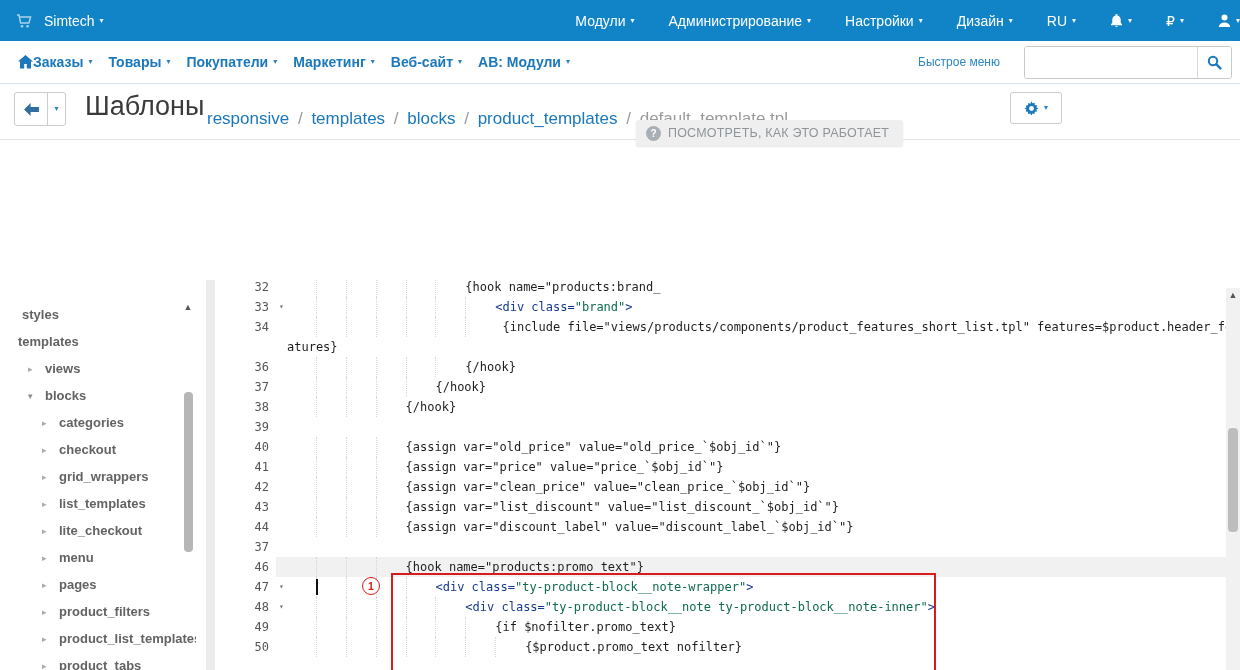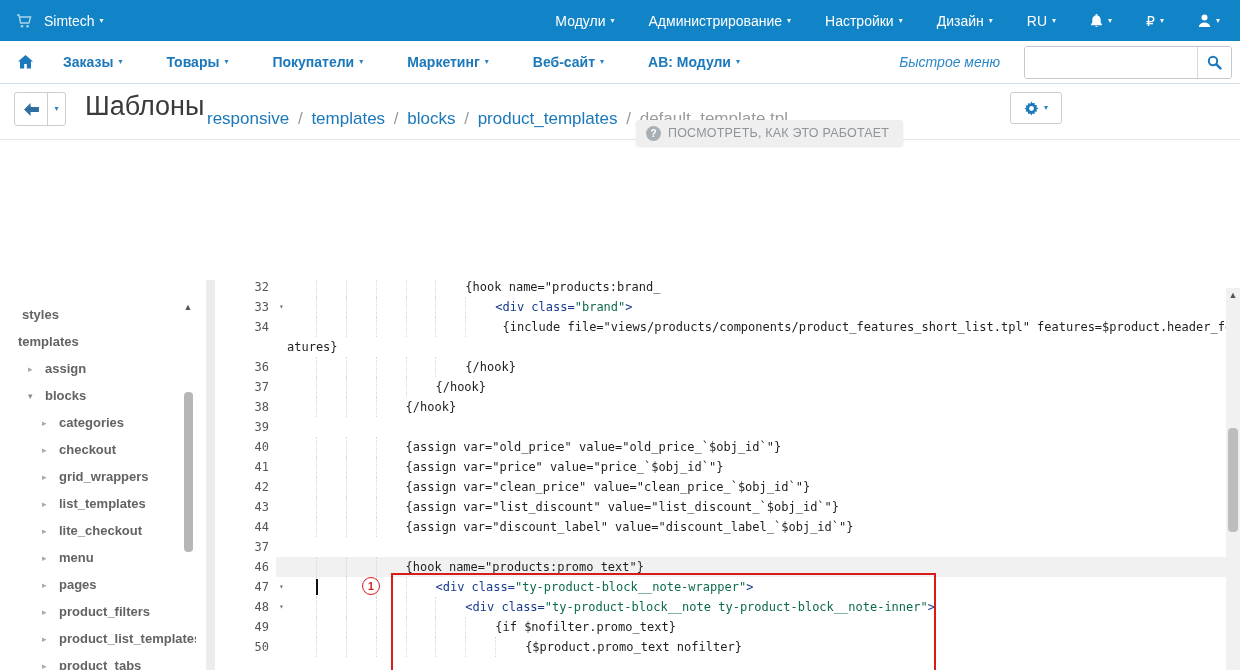--- a/index.html
+++ b/index.html
@@ -2,31 +2,31 @@
 <html><head>
 <meta charset="utf-8">
 <style>
   html,body{margin:0;padding:0;background:#888;}
   .stage{position:relative;width:1240px;height:670px;background:#84cc16;overflow:hidden;
          font-family:"Liberation Sans","DejaVu Sans",sans-serif;-webkit-font-smoothing:antialiased;}
   
   .topbar{position:absolute;left:0;top:0;width:1240px;height:41px;background:#1184c7;display:flex;align-items:center;}
   .tb-left{display:flex;align-items:center;gap:11px;padding-left:16px;flex:none;}
   .tb-brand{color:#fff;font-size:14px;}
-  .tb-menus{display:flex;align-items:center;gap:34px;margin-left:auto;padding-right:20px;}
+  .tb-menus{display:flex;align-items:center;gap:34px;margin-left:auto;padding-right:0;}
   .tb-item{display:flex;align-items:center;gap:5px;color:#fff;font-size:14px;cursor:pointer;white-space:nowrap;}
   .caret{font-size:8px;line-height:1;opacity:.92;}
   .tb-caret{color:#fff;}
   
   .navbar{position:absolute;left:0;top:41px;width:1240px;height:43px;background:#fff;border-bottom:1px solid #d2e3f0;
           display:flex;align-items:center;box-sizing:border-box;padding:0 8px 0 18px;}
-  .nav-items{display:flex;align-items:center;gap:44px;margin-left:30px;}
+  .nav-items{display:flex;align-items:center;gap:16px;}
   .nav-item{display:flex;align-items:center;gap:5px;color:#1a78bb;font-size:14px;font-weight:700;cursor:pointer;white-space:nowrap;}
   .nav-item .caret{color:#1a78bb;}
-  .quick-menu{margin-left:auto;color:#2b87c6;font-size:14px;cursor:pointer;white-space:nowrap;font-style:italic;}
+  .quick-menu{margin-left:auto;color:#2b87c6;font-size:12px;cursor:pointer;white-space:nowrap;}
   .searchbox{display:flex;margin-left:24px;border:1px solid #c6cacd;border-radius:3px;height:31px;background:#fff;overflow:hidden;}
   .searchbox input{border:0;outline:none;width:156px;padding:0 8px;font-size:13px;font-family:inherit;}
   .search-btn{width:33px;border-left:1px solid #d6dadd;display:flex;align-items:center;justify-content:center;cursor:pointer;background:#fff;}
   
   .pagehead{position:absolute;left:0;top:84px;width:1240px;height:56px;background:#fff;border-bottom:1px solid #e5e5e5;box-sizing:border-box;}
   .backgroup{position:absolute;left:14px;top:8px;height:32px;display:flex;border:1px solid #c9ced2;border-radius:3px;background:#fff;}
   .back-main{width:32px;display:flex;align-items:center;justify-content:center;cursor:pointer;}
   .back-caret{width:17px;display:flex;align-items:center;justify-content:center;border-left:1px solid #c9ced2;cursor:pointer;color:#1a78bb;}
   .page-title{position:absolute;left:85px;top:7px;font-size:27px;color:#3a3a3a;}
   .breadcrumb{position:absolute;left:207px;top:25px;font-size:17px;color:#9b9b9b;}
@@ -225,21 +225,21 @@
     <aside>
       <div class="tree" id="tree">
           <div class="trow">
             <span class="lbl" style="margin-left: 22px;">styles</span>
           </div>
           <div class="trow">
             <span class="lbl" style="margin-left: 18px;">templates</span>
           </div>
           <div class="trow">
             <span class="arr" style="margin-left: 28px;">▸</span>
-            <span class="lbl">assign</span>
+            <span class="lbl">views</span>
           </div>
           <div class="trow">
             <span class="arr exp" style="margin-left: 28px;">▾</span>
             <span class="lbl">blocks</span>
           </div>
           <div class="trow">
             <span class="arr" style="margin-left: 42px;">▸</span>
             <span class="lbl">categories</span>
           </div>
           <div class="trow">

